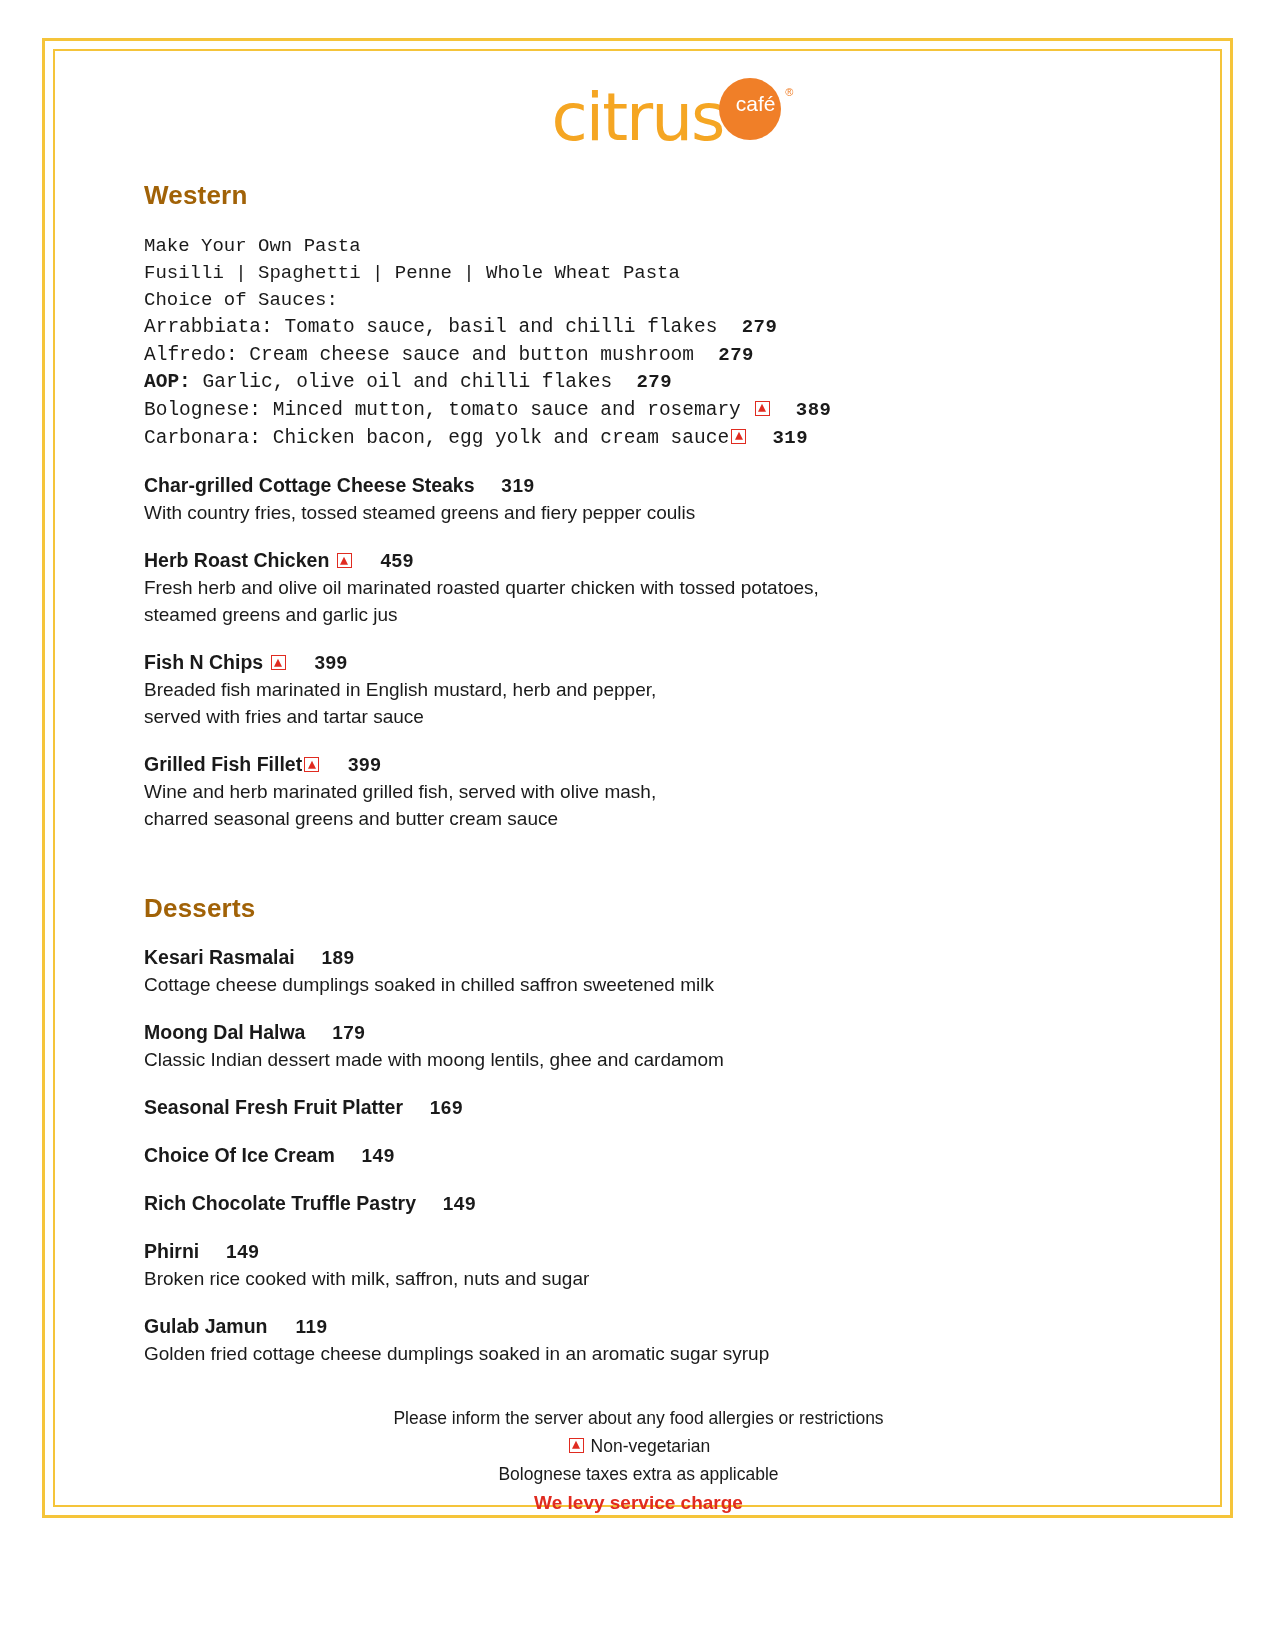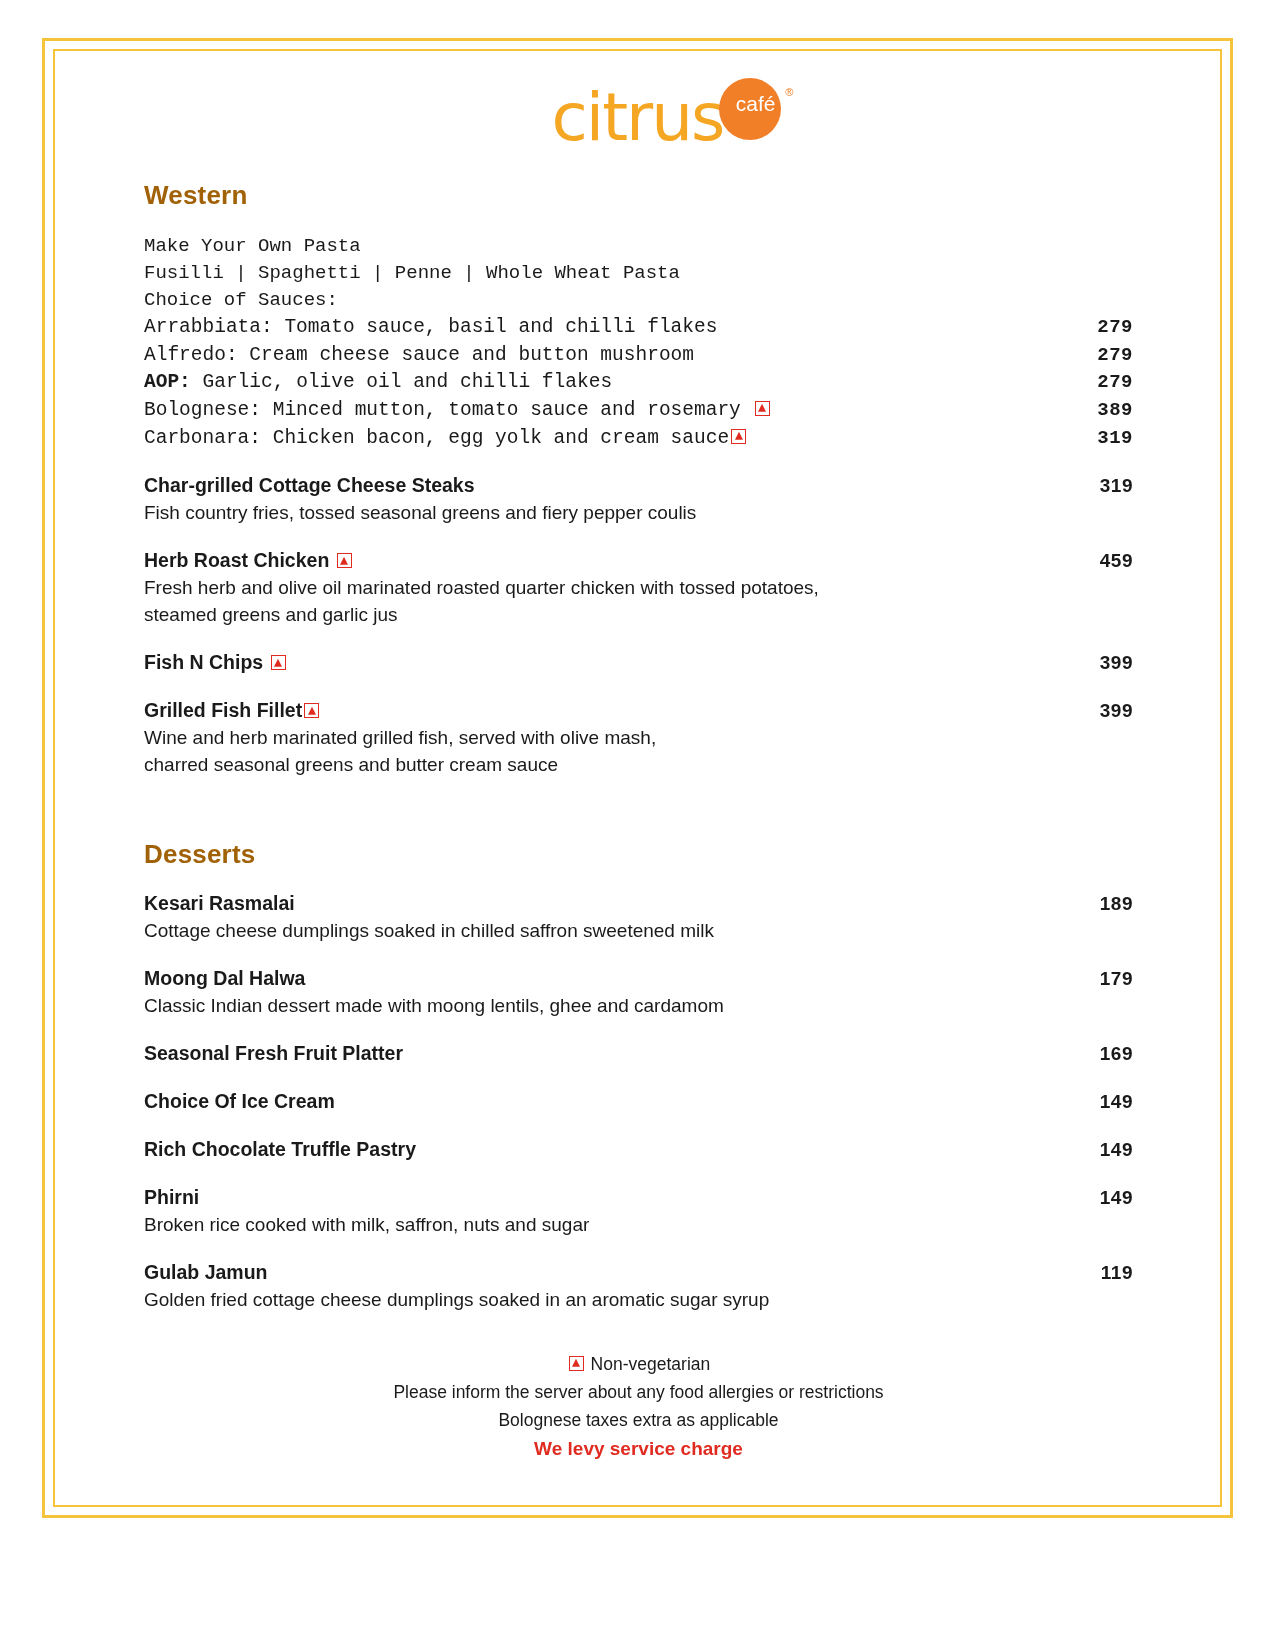--- a/index.html
+++ b/index.html
@@ -100,21 +100,20 @@
     margin: 26px 0 0 0;
     letter-spacing: 0.2px;
     color: #a16207;
   }
 
   .group { margin-top: 22px; font-family: Liberation Mono, monospace; }
 
   .row {
     display: flex;
     align-items: baseline;
-    justify-content: space-between;
     line-height: 1.42;
   }
   .row .name {
     font-size: 19.5px;
   }
   .row .price {
     font-size: 19px;
     font-weight: bold;
     min-width: 60px;
     text-align: right;
@@ -212,36 +211,37 @@
             <span class="price">319</span>
           </div>
         </div>
       </div>
 
       <div class="item">
         <div class="row">
           <span class="name bold">Char-grilled Cottage Cheese Steaks</span>
           <span class="price">319</span>
         </div>
-        <div class="desc">Fish country fries, tossed seasonal greens and fiery pepper coulis</div>
+        <div class="desc">With country fries, tossed steamed greens and fiery pepper coulis</div>
       </div>
 
       <div class="item">
         <div class="row">
           <span class="name bold"><span>Herb Roast Chicken</span> <span class="nv"></span></span>
           <span class="price">459</span>
         </div>
         <div class="desc">Fresh herb and olive oil marinated roasted quarter chicken with tossed potatoes,<br>steamed greens and garlic jus</div>
       </div>
 
       <div class="item">
         <div class="row">
           <span class="name bold"><span>Fish N Chips</span> <span class="nv"></span></span>
           <span class="price">399</span>
         </div>
+        <div class="desc">Breaded fish marinated in English mustard, herb and pepper,<br>served with fries and tartar sauce</div>
       </div>
 
       <div class="item">
         <div class="row">
           <span class="name bold"><span>Grilled Fish Fillet</span><span class="nv"></span></span>
           <span class="price">399</span>
         </div>
         <div class="desc">Wine and herb marinated grilled fish, served with olive mash,<br>charred seasonal greens and butter cream sauce</div>
       </div>
 
@@ -294,21 +294,21 @@
 
       <div class="item">
         <div class="row">
           <span class="name bold">Gulab Jamun</span>
           <span class="price">119</span>
         </div>
         <div class="desc">Golden fried cottage cheese dumplings soaked in an aromatic sugar syrup</div>
       </div>
 
       <div class="footer">
+        <div>Please inform the server about any food allergies or restrictions</div>
         <div><span class="nv"></span> <span>Non-vegetarian</span></div>
-        <div>Please inform the server about any food allergies or restrictions</div>
         <div>Bolognese taxes extra as applicable</div>
         <div class="service">We levy service charge</div>
       </div>
 
     </div>
   </div>
 </div>
 
 </body></html>

